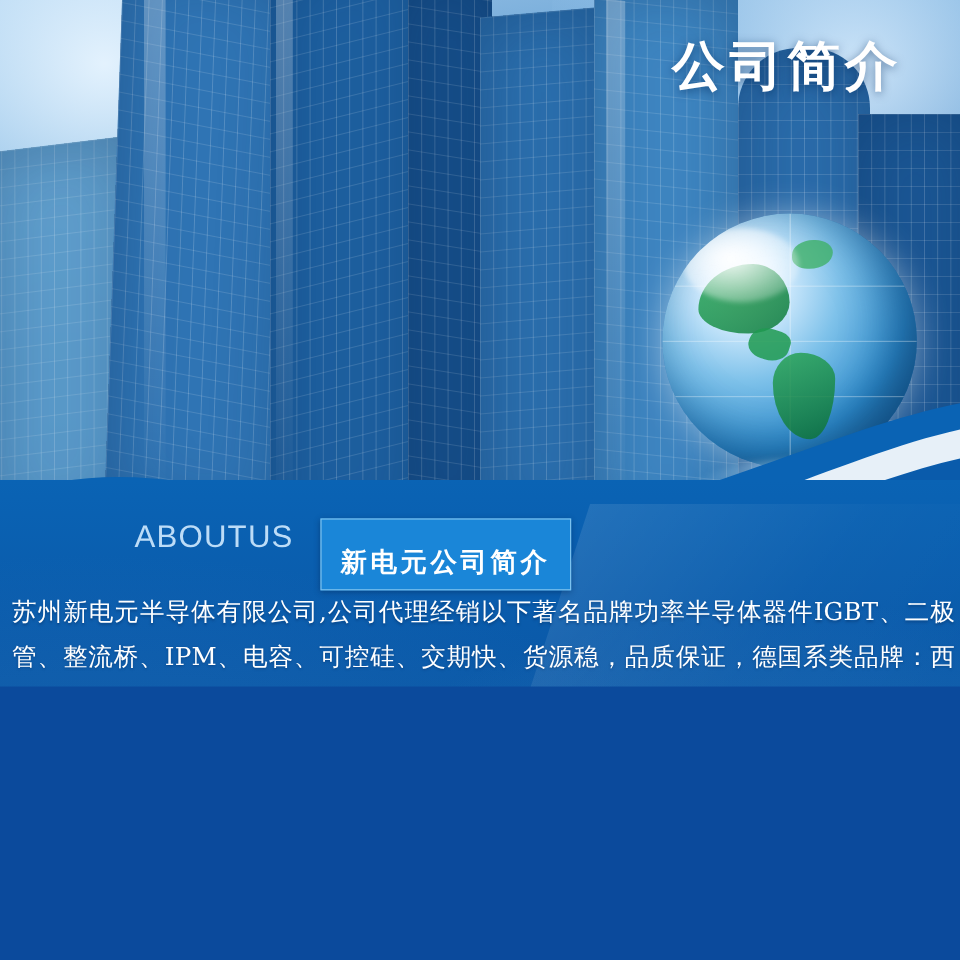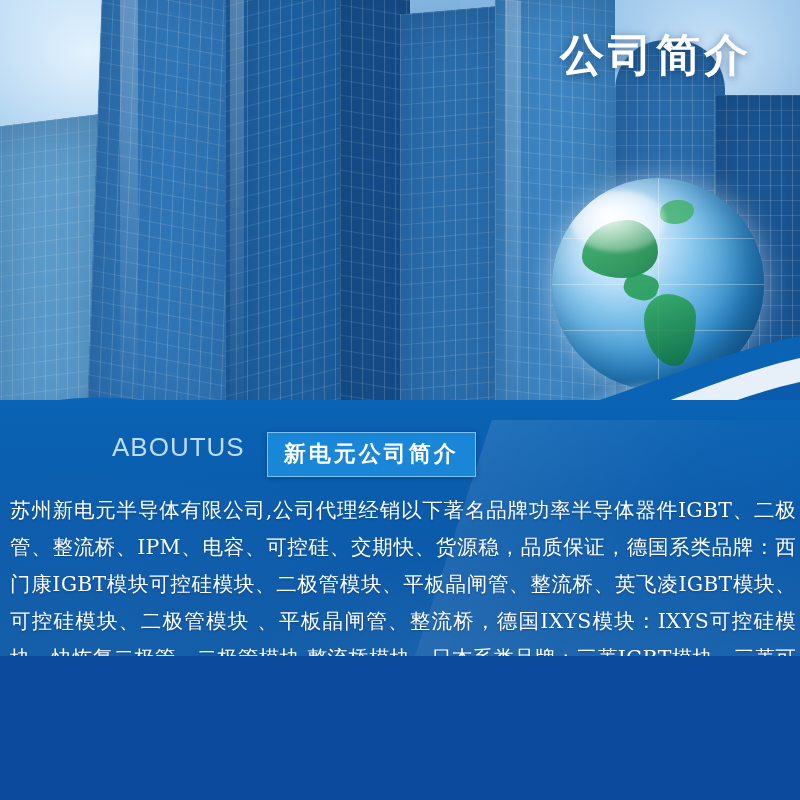--- a/index.html
+++ b/index.html
@@ -8,21 +8,21 @@
     width: 800px;
     height: 800px;
     overflow: hidden;
     background: #0b4a9c;
     font-family: "Liberation Sans", sans-serif;
   }
 
   #page {
     position: relative;
     width: 800px;
-    height: 656px;
+    height: 572px;
     overflow: hidden;
   }
 
   
   .hero {
     position: absolute;
     left: 0; top: 0;
     width: 800px;
     height: 420px;
     overflow: hidden;
@@ -242,21 +242,21 @@
   }
   .about-badge {
     margin-left: 22px;
     background: #1a86d8;
     border: 1px solid #7cc2ef;
     color: #ffffff;
     font-family: "DejaVu Sans", "Liberation Sans", sans-serif;
     font-size: 22px;
     font-weight: bold;
     letter-spacing: 3px;
-    padding: 6px 16px 7px 16px;
+    padding: 21px 16px 7px 16px;
     box-shadow: 0 1px 5px rgba(0,30,70,0.4);
   }
 
   
   .para {
     position: absolute;
     left: 10px;
     top: 492px;
     width: 786px;
     color: #ffffff;

